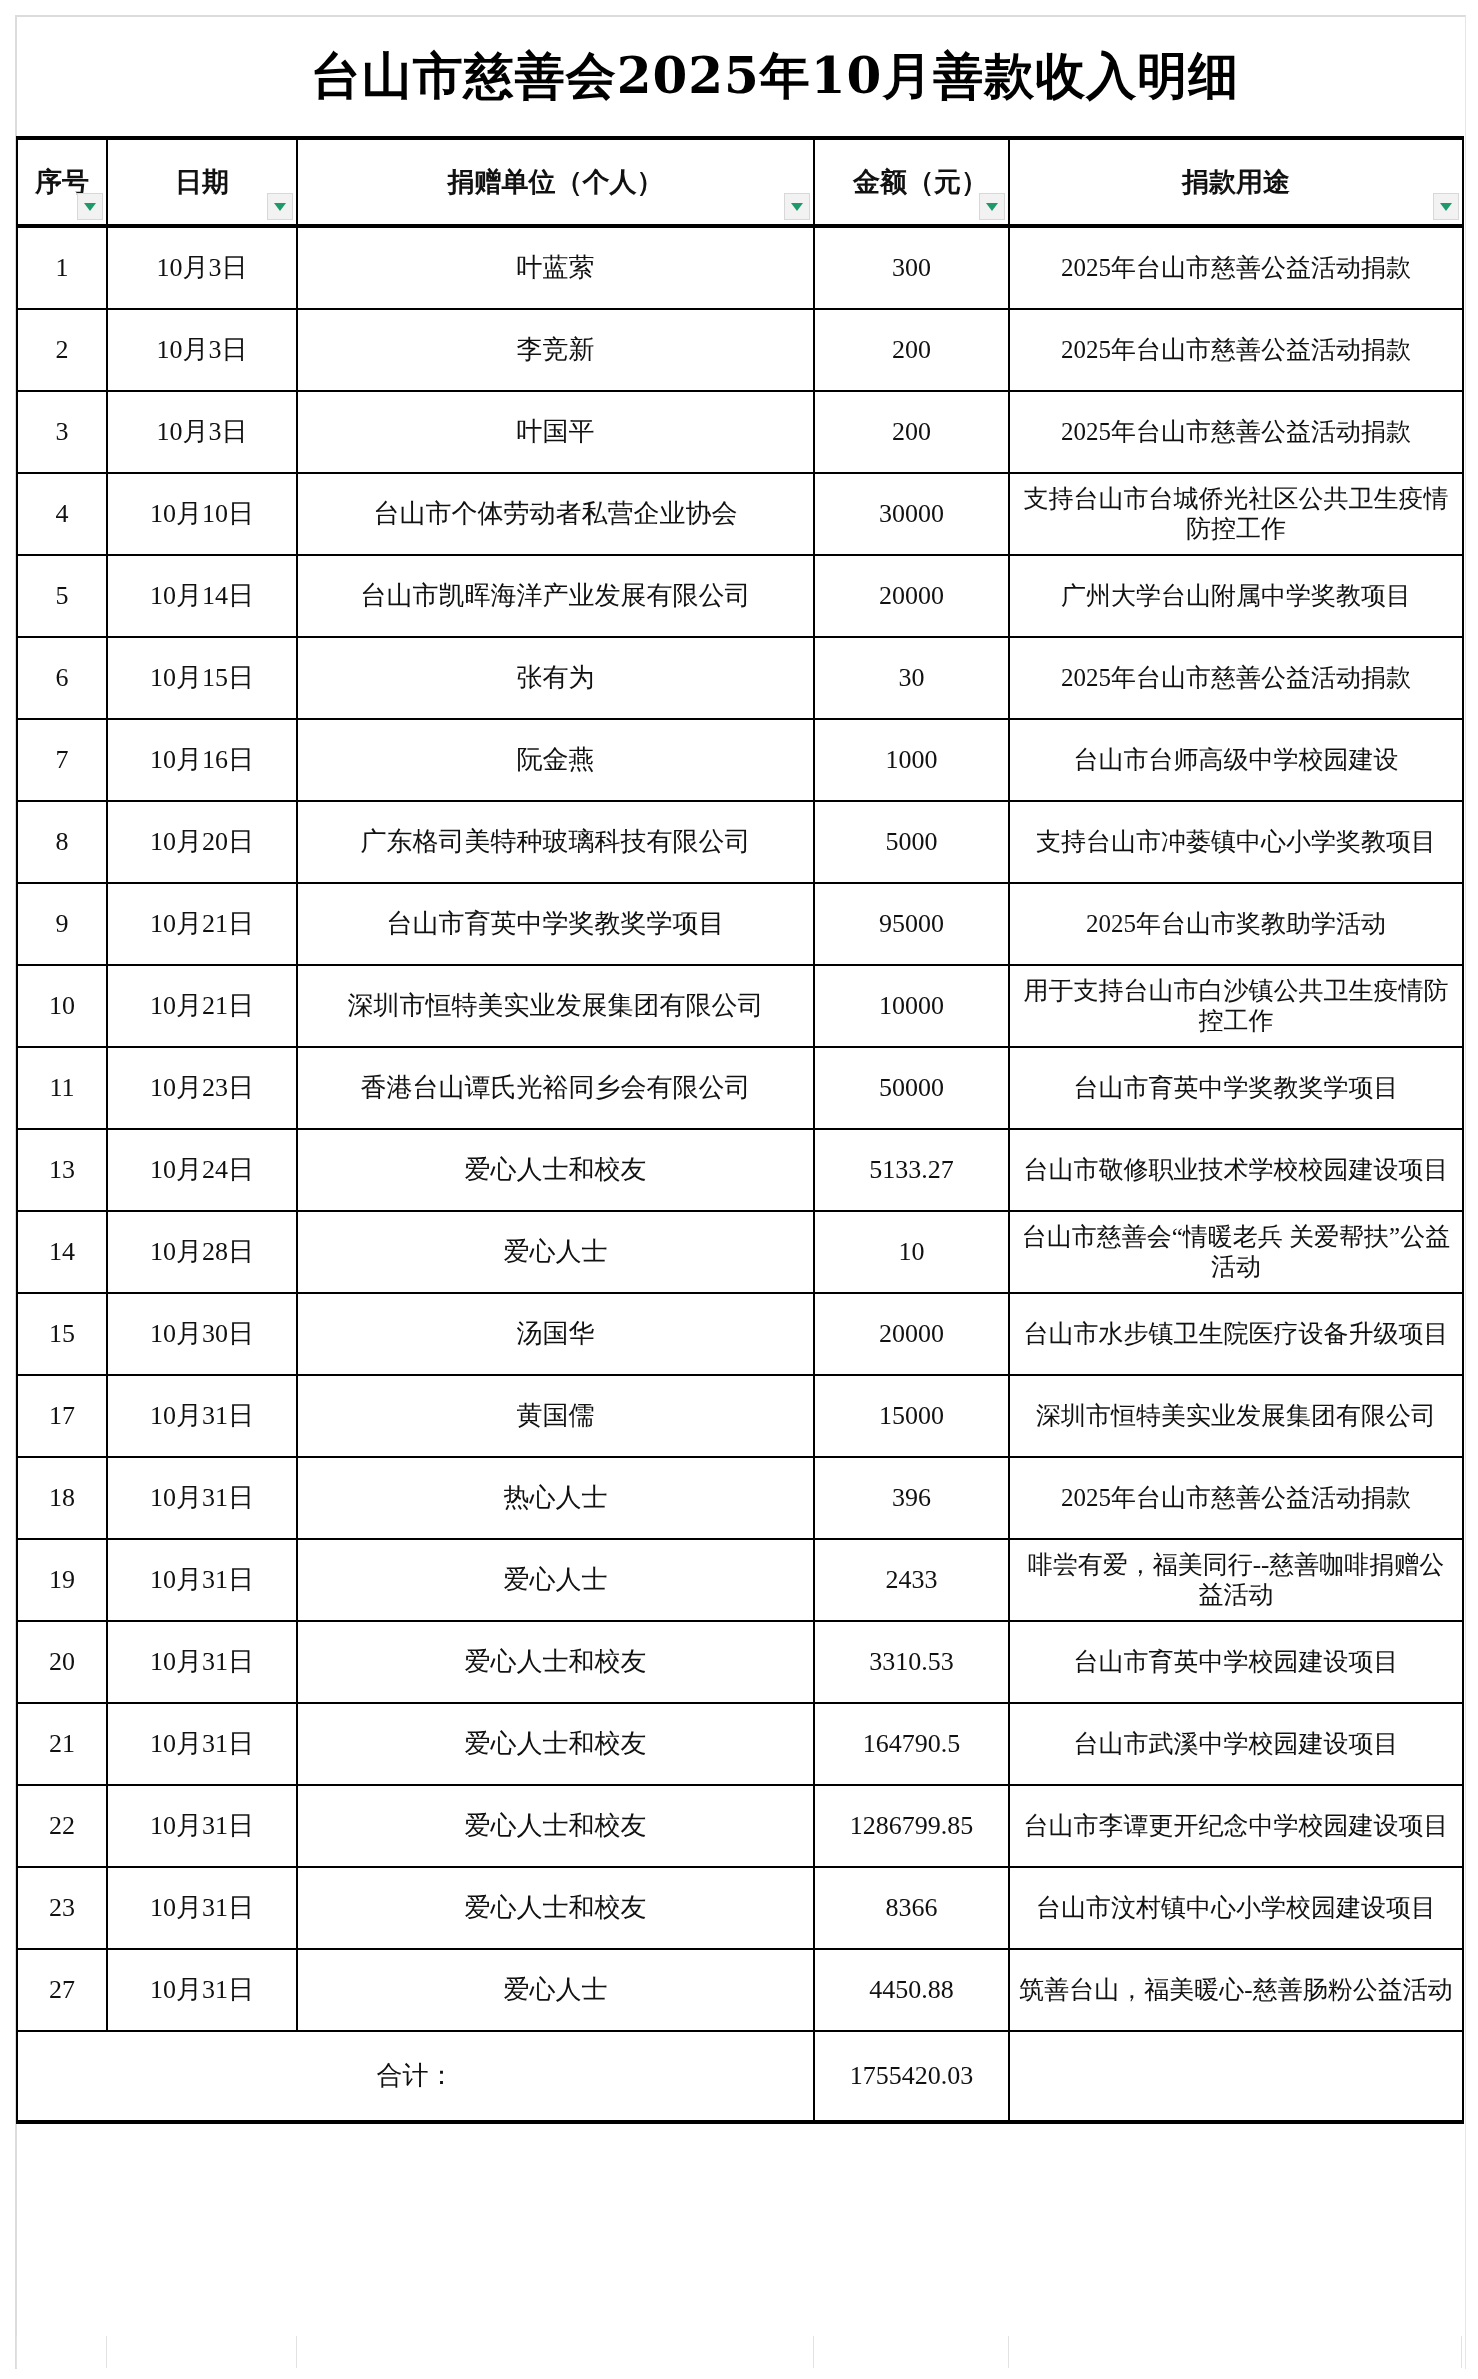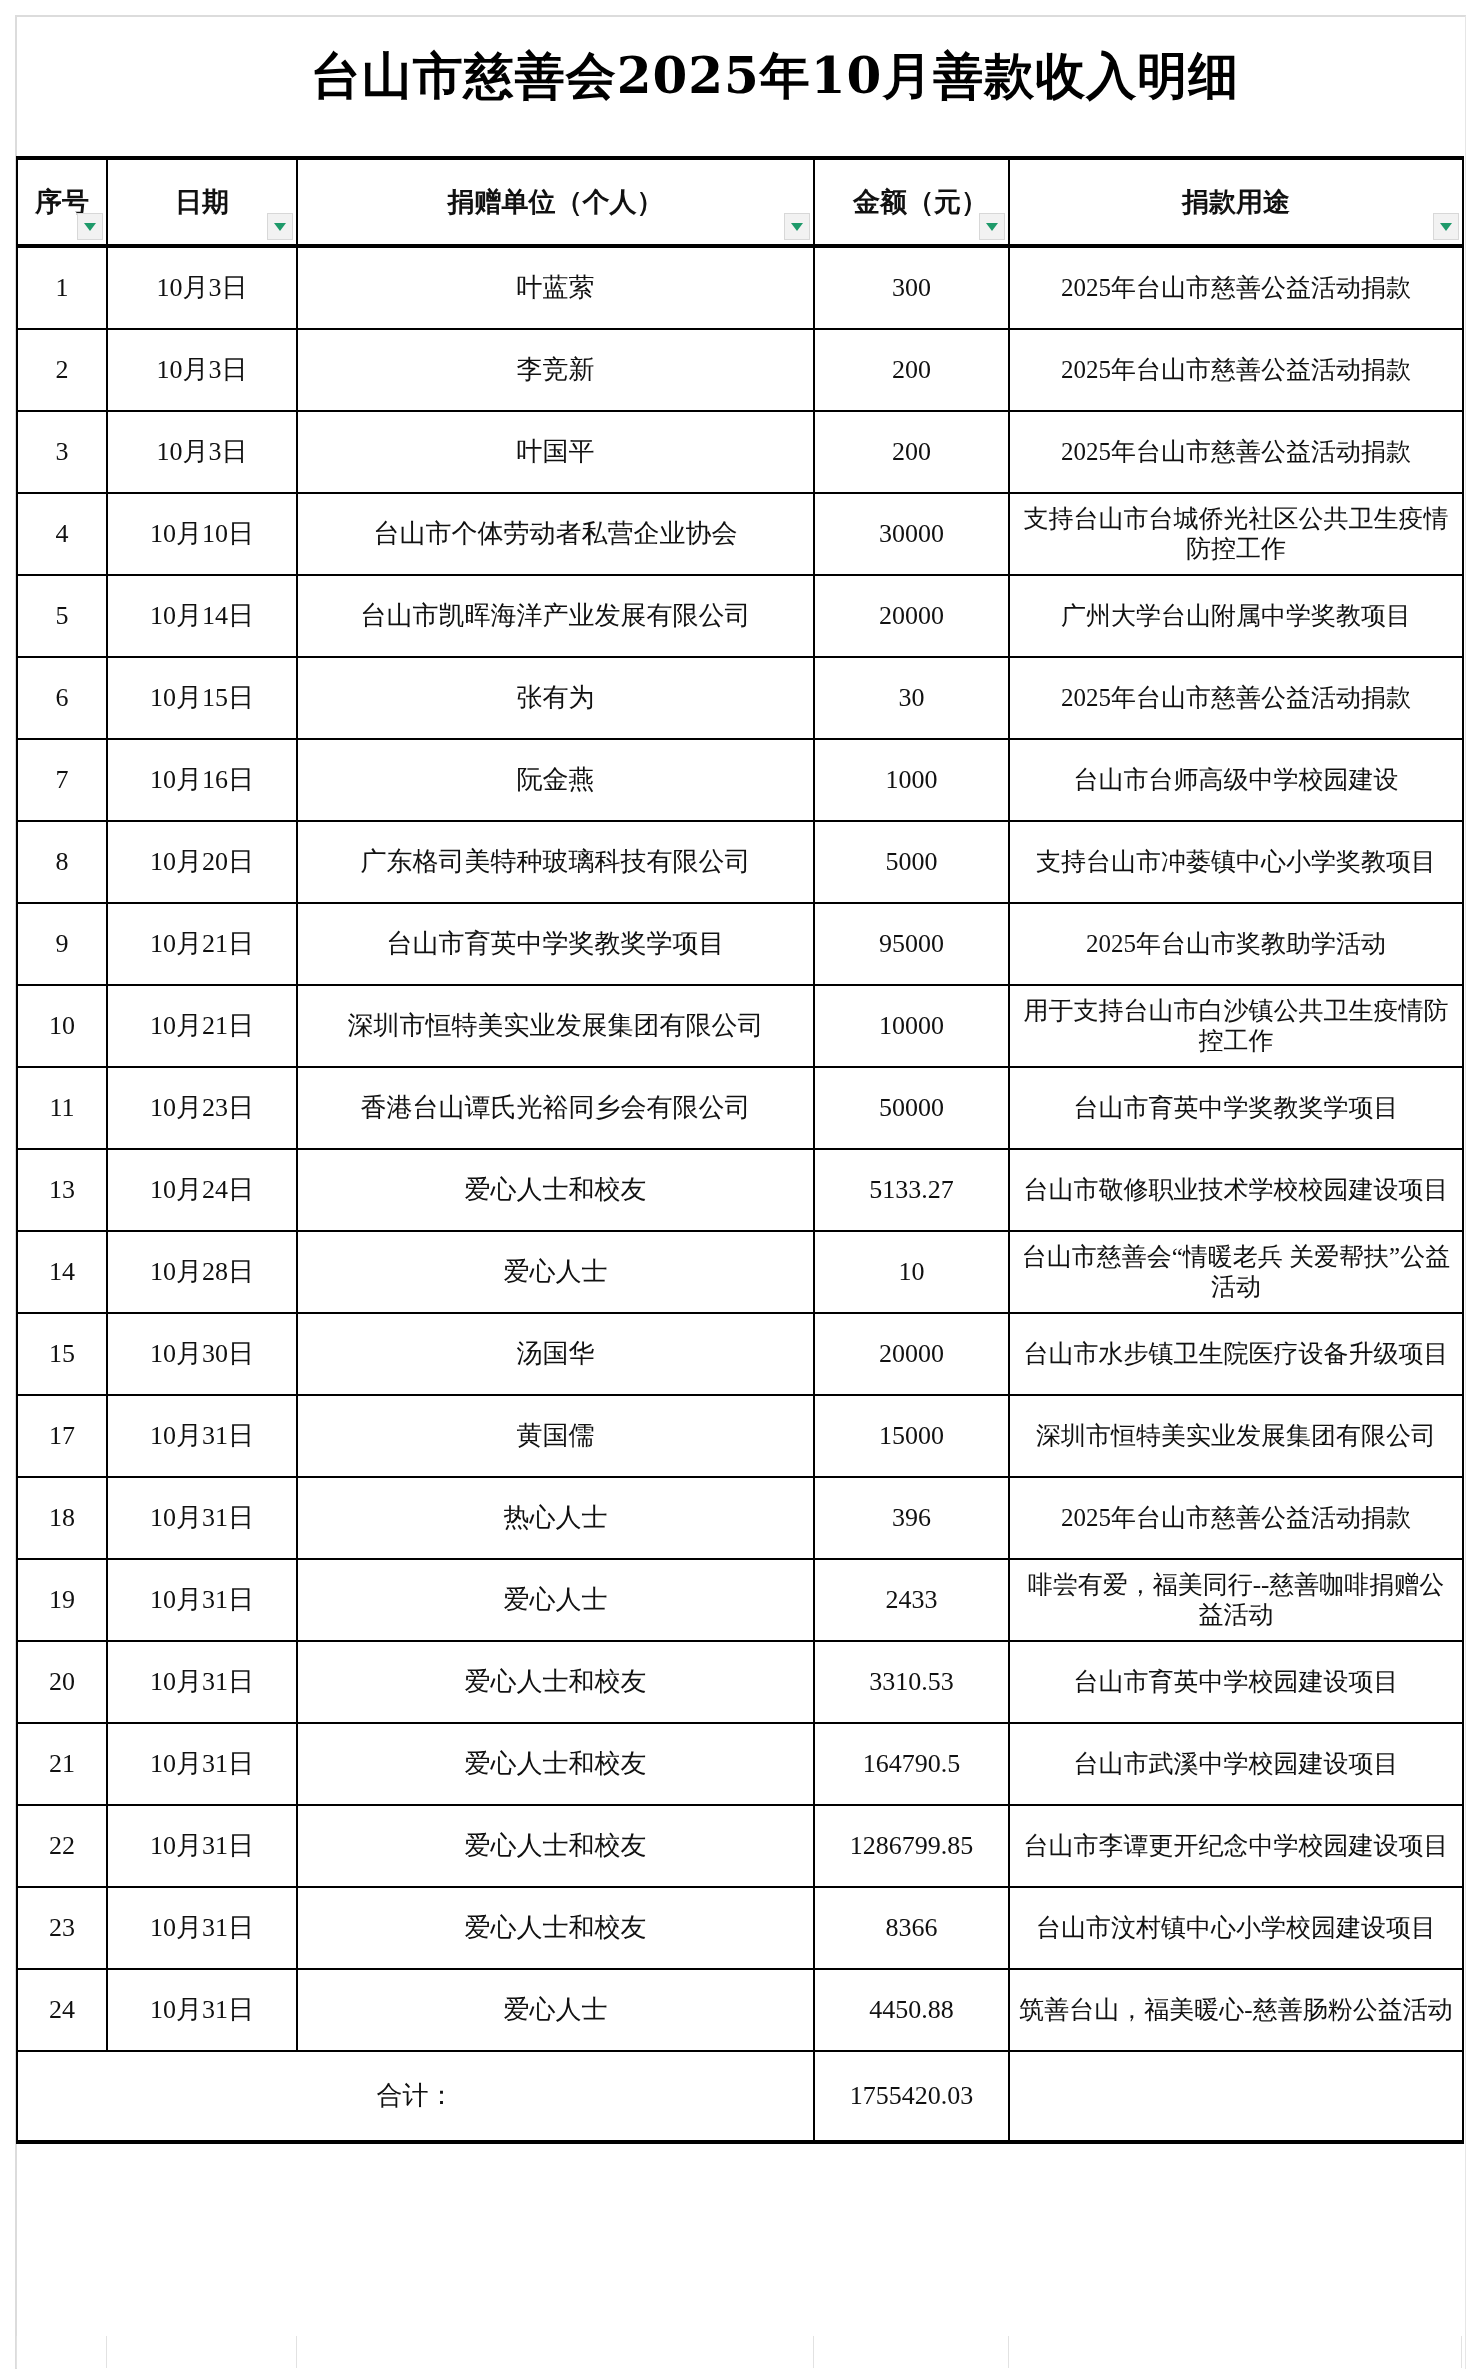--- a/index.html
+++ b/index.html
@@ -4,21 +4,21 @@
 <style>
   html, body { margin:0; padding:0; background:#ffffff; }
   body { width:1478px; height:2379px; position:relative; overflow:hidden;
          font-family:"Liberation Serif","DejaVu Serif",serif; color:#111; }
   .sheet { position:absolute; left:15px; top:15px; width:1448px; height:2352px;
            border-left:2px solid #dcdcdc; border-top:2px solid #dcdcdc; border-right:1px solid #e6e6e6; }
   .title { position:absolute; left:16px; top:18px; width:1446px; height:117px;
            display:flex; align-items:center; justify-content:center;
            font-size:50px; font-weight:bold; letter-spacing:1px; color:#000;
            font-family:"DejaVu Serif","Liberation Serif",serif;margin-left:36px; }
-  table.grid { position:absolute; left:16px; top:136px; border-collapse:collapse; table-layout:fixed;margin-top:20px; }
+  table.grid { position:absolute; left:16px; top:136px; border-collapse:collapse; table-layout:fixed; }
   table.grid td, table.grid th { border:2px solid #000; padding:0 4px; text-align:center; vertical-align:middle; }
   table.grid th { height:84px; font-size:27px; font-weight:bold; position:relative;
                   border-top:4px solid #000; border-bottom:4px solid #000; }
   table.grid td { height:80px; font-size:26px; font-weight:normal; line-height:30px; }
   table.grid tr.total td { height:88px; border-bottom:4px solid #000;font-family:Liberation Serif, serif; }
   table.grid tr.data td.purpose { padding:0 6px; font-size:25px; }
   .filter-btn { position:absolute; right:3px; bottom:4px; width:26px; height:27px;
                 background:#f2f2f2; border:1px solid #d8d8d8; box-sizing:border-box;
                 display:flex; align-items:center; justify-content:center; cursor:pointer; }
   .filter-btn .tri { width:0; height:0; border-left:6px solid transparent; border-right:6px solid transparent;
@@ -216,21 +216,21 @@
         <td class="purpose">台山市李谭更开纪念中学校园建设项目</td>
       </tr>
       <tr class="data">
         <td>23</td>
         <td>10月31日</td>
         <td>爱心人士和校友</td>
         <td>8366</td>
         <td class="purpose">台山市汶村镇中心小学校园建设项目</td>
       </tr>
       <tr class="data">
-        <td>24</td>
+        <td>27</td>
         <td>10月31日</td>
         <td>爱心人士</td>
         <td>4450.88</td>
         <td class="purpose">筑善台山，福美暖心-慈善肠粉公益活动</td>
       </tr>
     </tbody>
   <tfoot>
     <tr class="total">
       <td colspan="3">合计：</td>
       <td>1755420.03</td>

